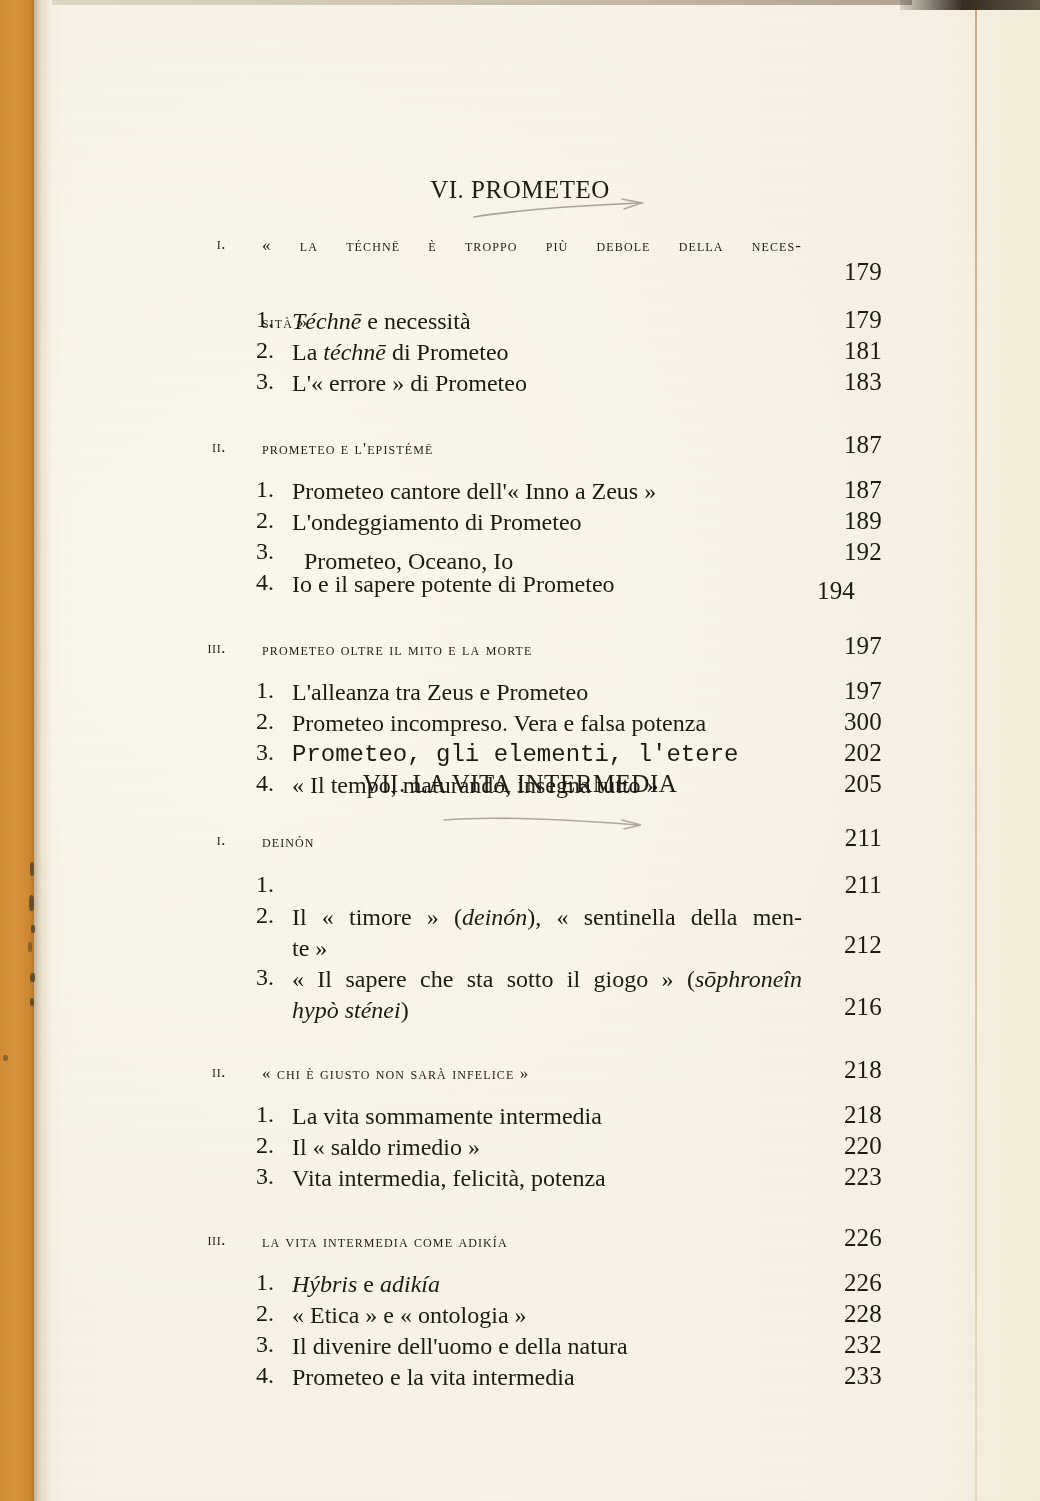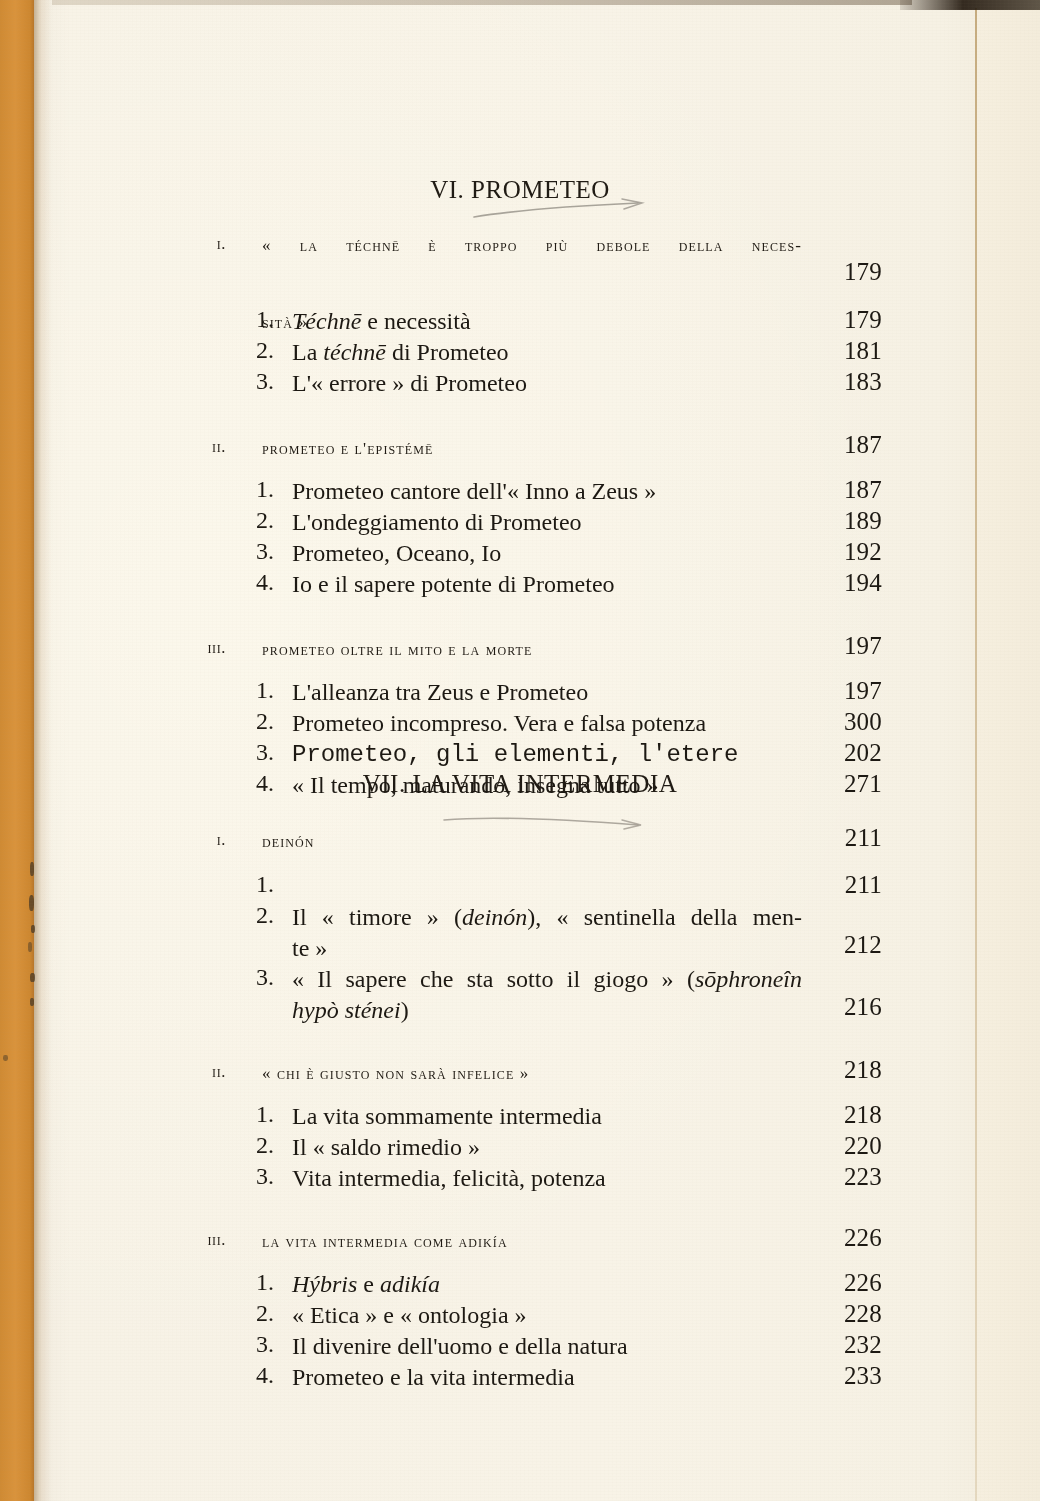--- a/index.html
+++ b/index.html
@@ -271,27 +271,27 @@
             <div class="item-text" style="top:0;">Prometeo cantore dell'« Inno a Zeus »</div>
             <div class="pg" style="top:0;">187</div>
           </div>
           <div class="item">
             <div class="item-num" style="top:0;">2.</div>
             <div class="item-text" style="top:0;">L'ondeggiamento di Prometeo</div>
             <div class="pg" style="top:0;">189</div>
           </div>
           <div class="item">
             <div class="item-num" style="top:0;">3.</div>
-            <div class="item-text" style="top:0;">Prometeo, Oceano, Io</div>
+            <div class="item-text" style="top:8px;margin-left:12px;">Prometeo, Oceano, Io</div>
             <div class="pg" style="top:0;">192</div>
           </div>
           <div class="item">
             <div class="item-num" style="top:0;">4.</div>
             <div class="item-text" style="top:0;">Io e il sapere potente di Prometeo</div>
-            <div class="pg" style="top:0;">194</div>
+            <div class="pg" style="top:8px;text-align:center;">194</div>
           </div>
         </div>
       </div>
 
       <div class="gap-md" style="height:34px;"></div>
 
       <div class="sec">
         <div class="sec-head" style="height:33px;">
           <div class="roman" style="top:4px;">III.</div>
           <div class="sec-title" style="top:1px;">PROMETEO OLTRE IL MITO E LA MORTE</div>
@@ -310,21 +310,21 @@
             <div class="pg" style="top:0;">300</div>
           </div>
           <div class="item">
             <div class="item-num" style="top:0;">3.</div>
             <div class="item-text" style="top:0;font-family:Liberation Mono, monospace;">Prometeo, gli elementi, l'etere</div>
             <div class="pg" style="top:0;">202</div>
           </div>
           <div class="item">
             <div class="item-num" style="top:0;">4.</div>
             <div class="item-text" style="top:0;">« Il tempo, maturando, insegna tutto »</div>
-            <div class="pg" style="top:0;">271</div>
+            <div class="pg" style="top:0;">205</div>
           </div>
         </div>
       </div>
 
     </div>
 
     <div class="chapter-title" id="ch2-title">VII. LA VITA INTERMEDIA</div>
 
     <svg class="pencil" style="left:440px; top:806px;" width="220" height="30" viewBox="0 0 220 30">
       <path d="M4 14 C 50 10, 120 13, 198 19" fill="none" stroke="#a09a90" stroke-width="1.6" stroke-linecap="round" opacity=".85"></path>

